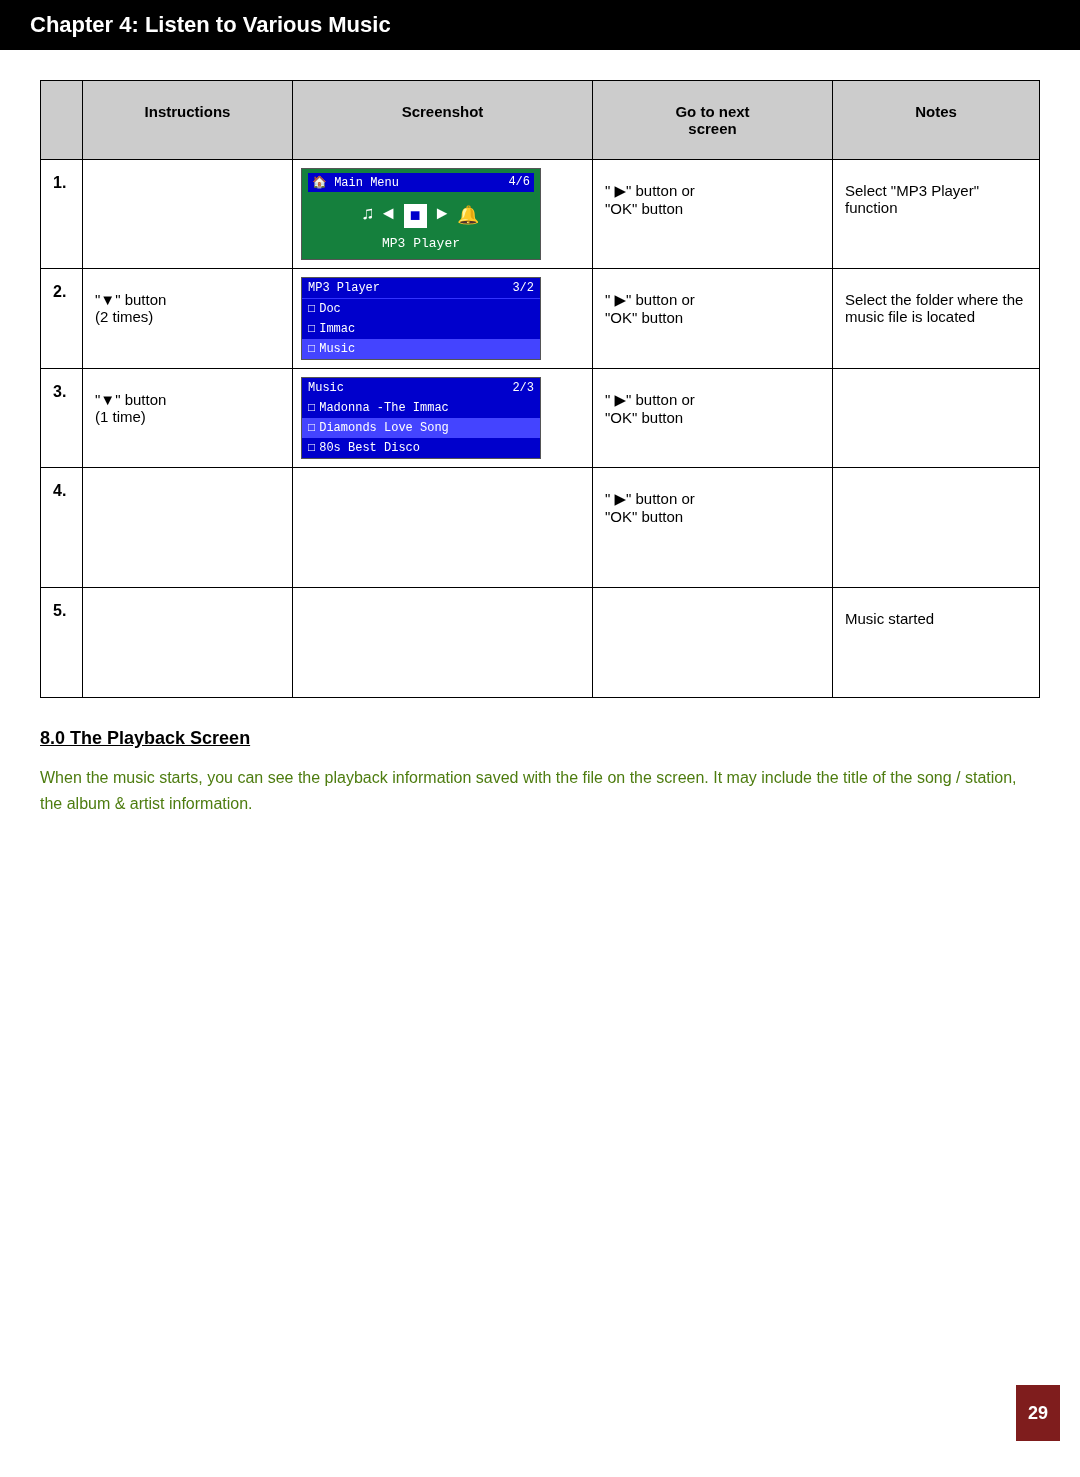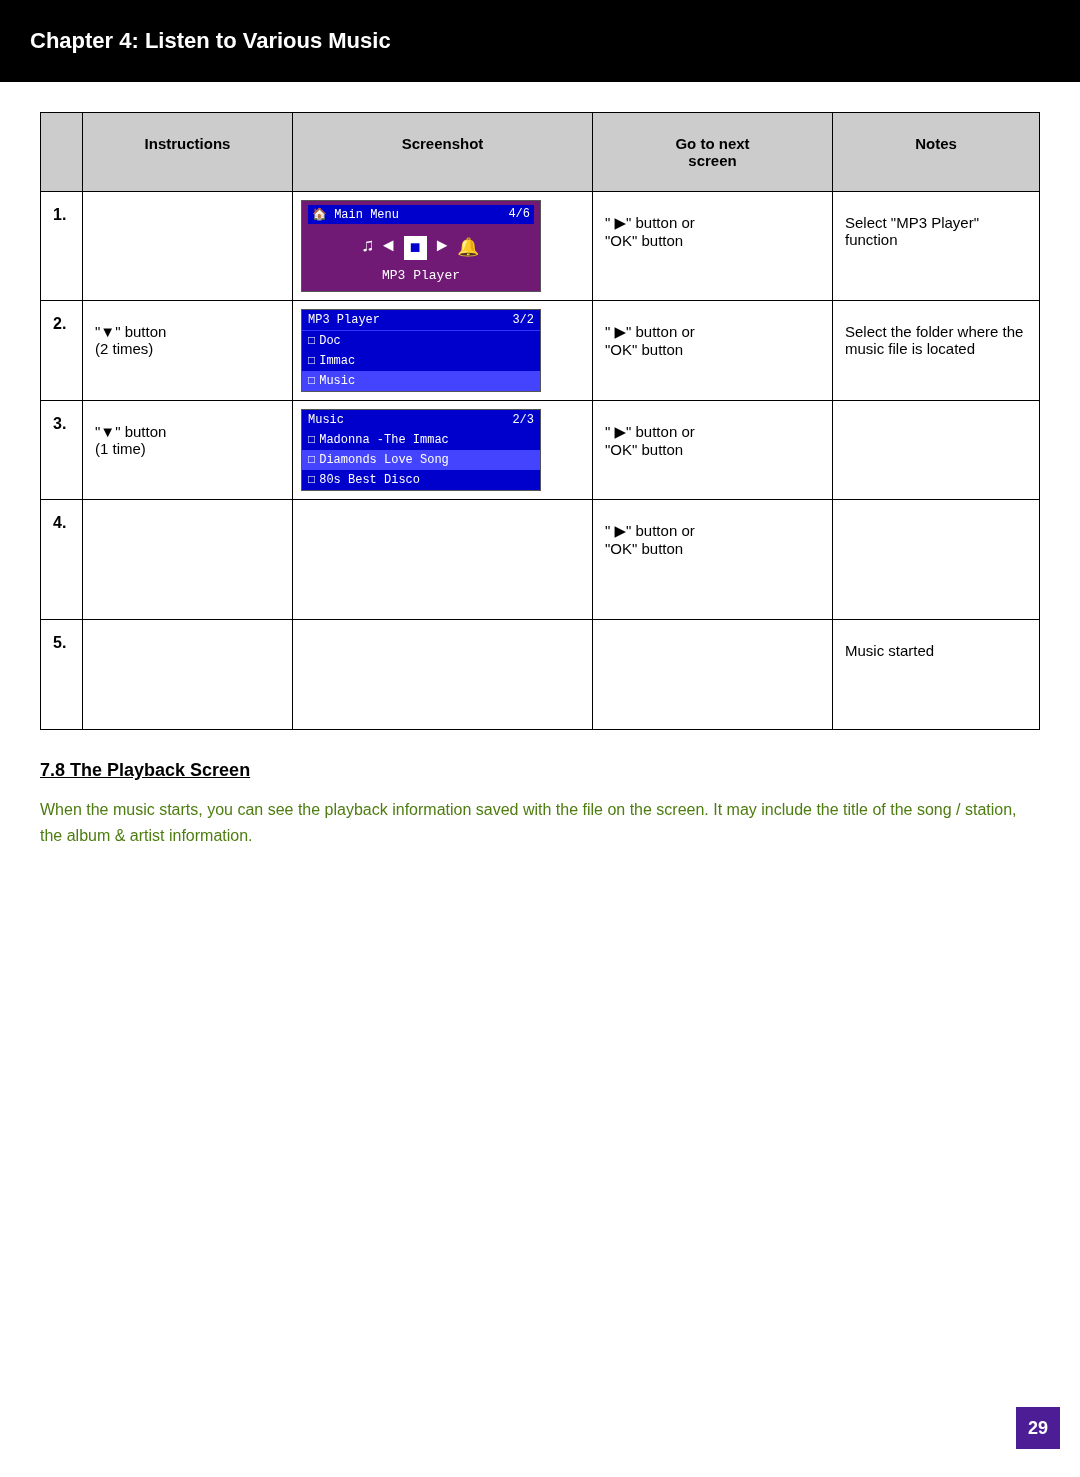--- a/index.html
+++ b/index.html
@@ -14,21 +14,21 @@
       background: #ffffff;
       font-family: Arial, sans-serif;
       font-size: 15px;
       color: #000000;
       position: relative;
     }
 
     .chapter-header {
       background: #000000;
       color: #ffffff;
-      padding: 28px 30px;
+      padding: 12px 30px;
       font-size: 22px;
       font-weight: bold;
     }
 
     .content-area {
       padding: 30px 40px;
     }
 
     .intro-text {
       font-size: 16px;
@@ -78,21 +78,21 @@
       width: 240px;
       font-size: 15px;
     }
 
     .main-table td.notes-col {
       font-size: 15px;
     }
 
     
     .device-screen {
-      background: #701a75;
+      background: #15803d;
       color: #ffffff;
       font-family: 'Courier New', monospace;
       font-size: 12px;
       padding: 4px 6px;
       width: 240px;
       border: 1px solid #555;
     }
 
     .device-screen .screen-header {
       display: flex;
@@ -193,26 +193,26 @@
     }
 
     .section-body {
       font-size: 16px;
       line-height: 1.6;
       color: #4d7c0f;
     }
 
     .page-number {
       position: absolute;
-      bottom: 28px;
+      bottom: 36px;
       right: 20px;
-      background: #4c1d95;
+      background: #7f1d1d;
       color: #fff;
       width: 44px;
-      height: 42px;
+      height: 56px;
       display: flex;
       align-items: center;
       justify-content: center;
       font-size: 18px;
       font-weight: bold;
     }
   </style>
 </head>
 <body>
 
@@ -344,18 +344,18 @@
         <td class="instructions-col"></td>
         <td class="screenshot-col"></td>
         <td class="goto-col"></td>
         <td class="notes-col">
           <span>Music started</span>
         </td>
       </tr>
     </tbody>
   </table>
 
-  <p class="section-subtitle">7.8 The Playback Screen</p>
+  <p class="section-subtitle">8.0 The Playback Screen</p>
   <p class="section-body">When the music starts, you can see the playback information saved with the file on the screen. It may include the title of the song / station, the album &amp; artist information.</p>
 
 </div>
 
 <div class="page-number">29</div>
 
 </body></html>

